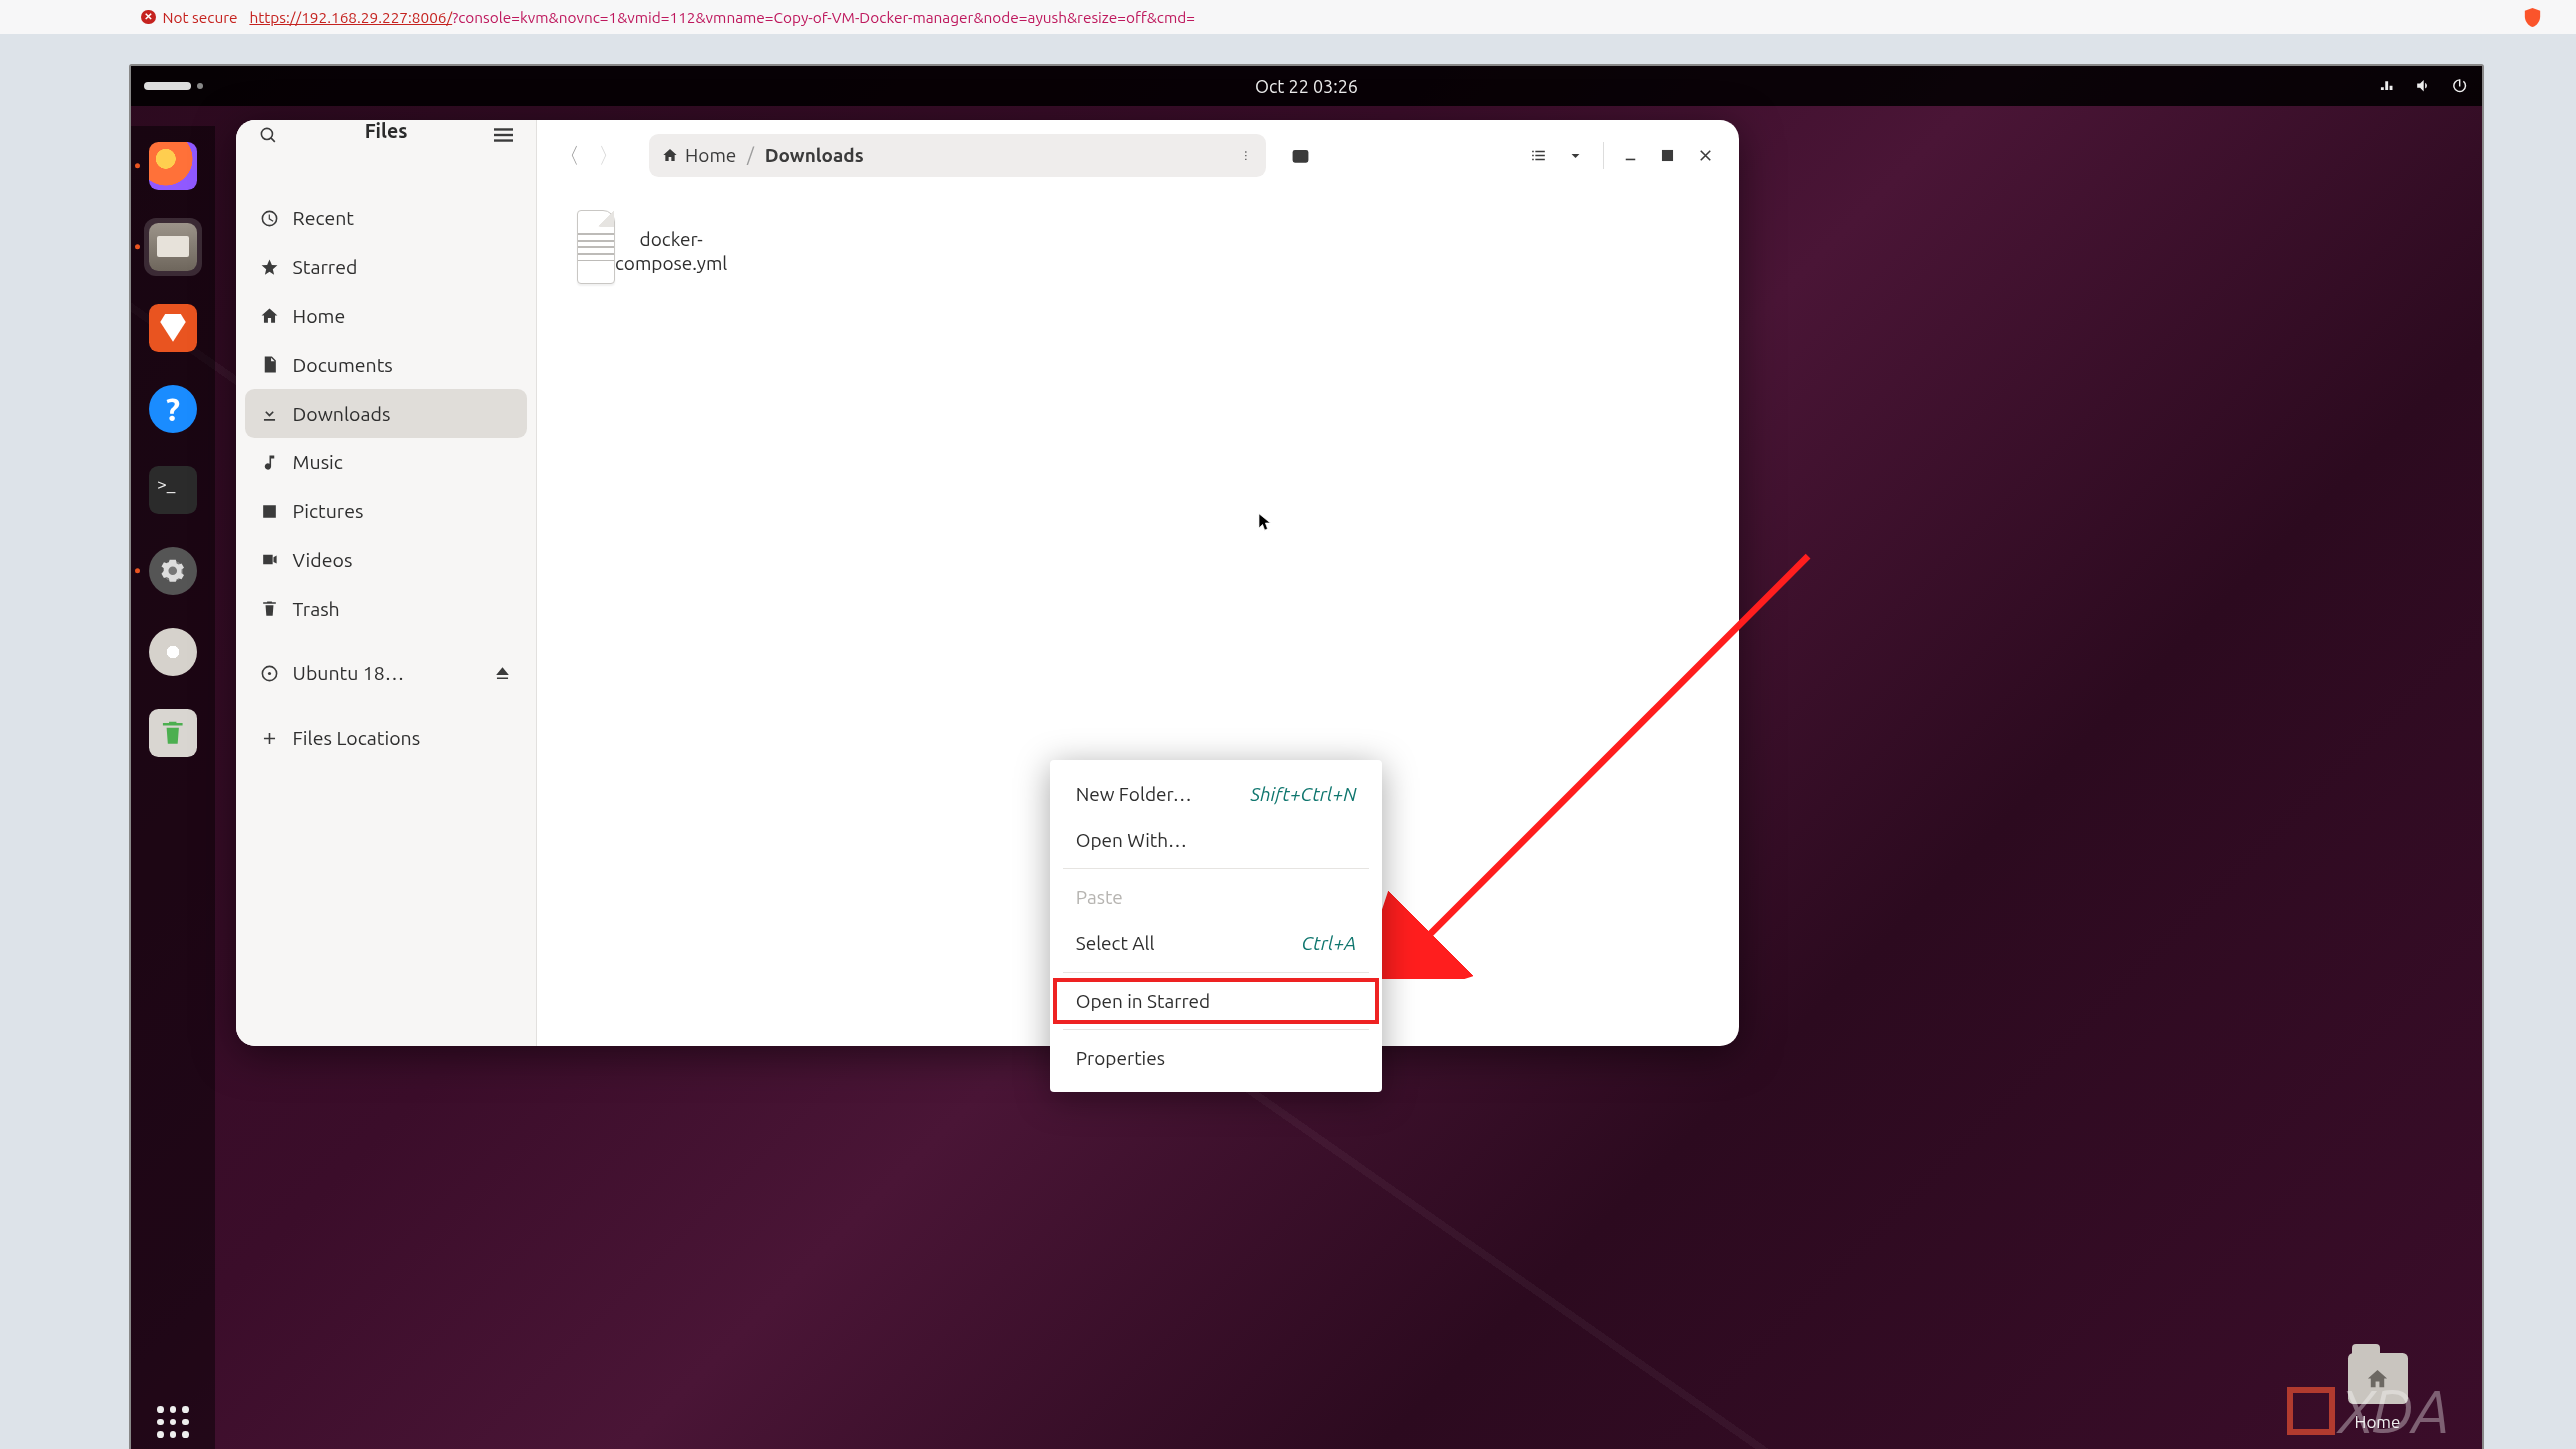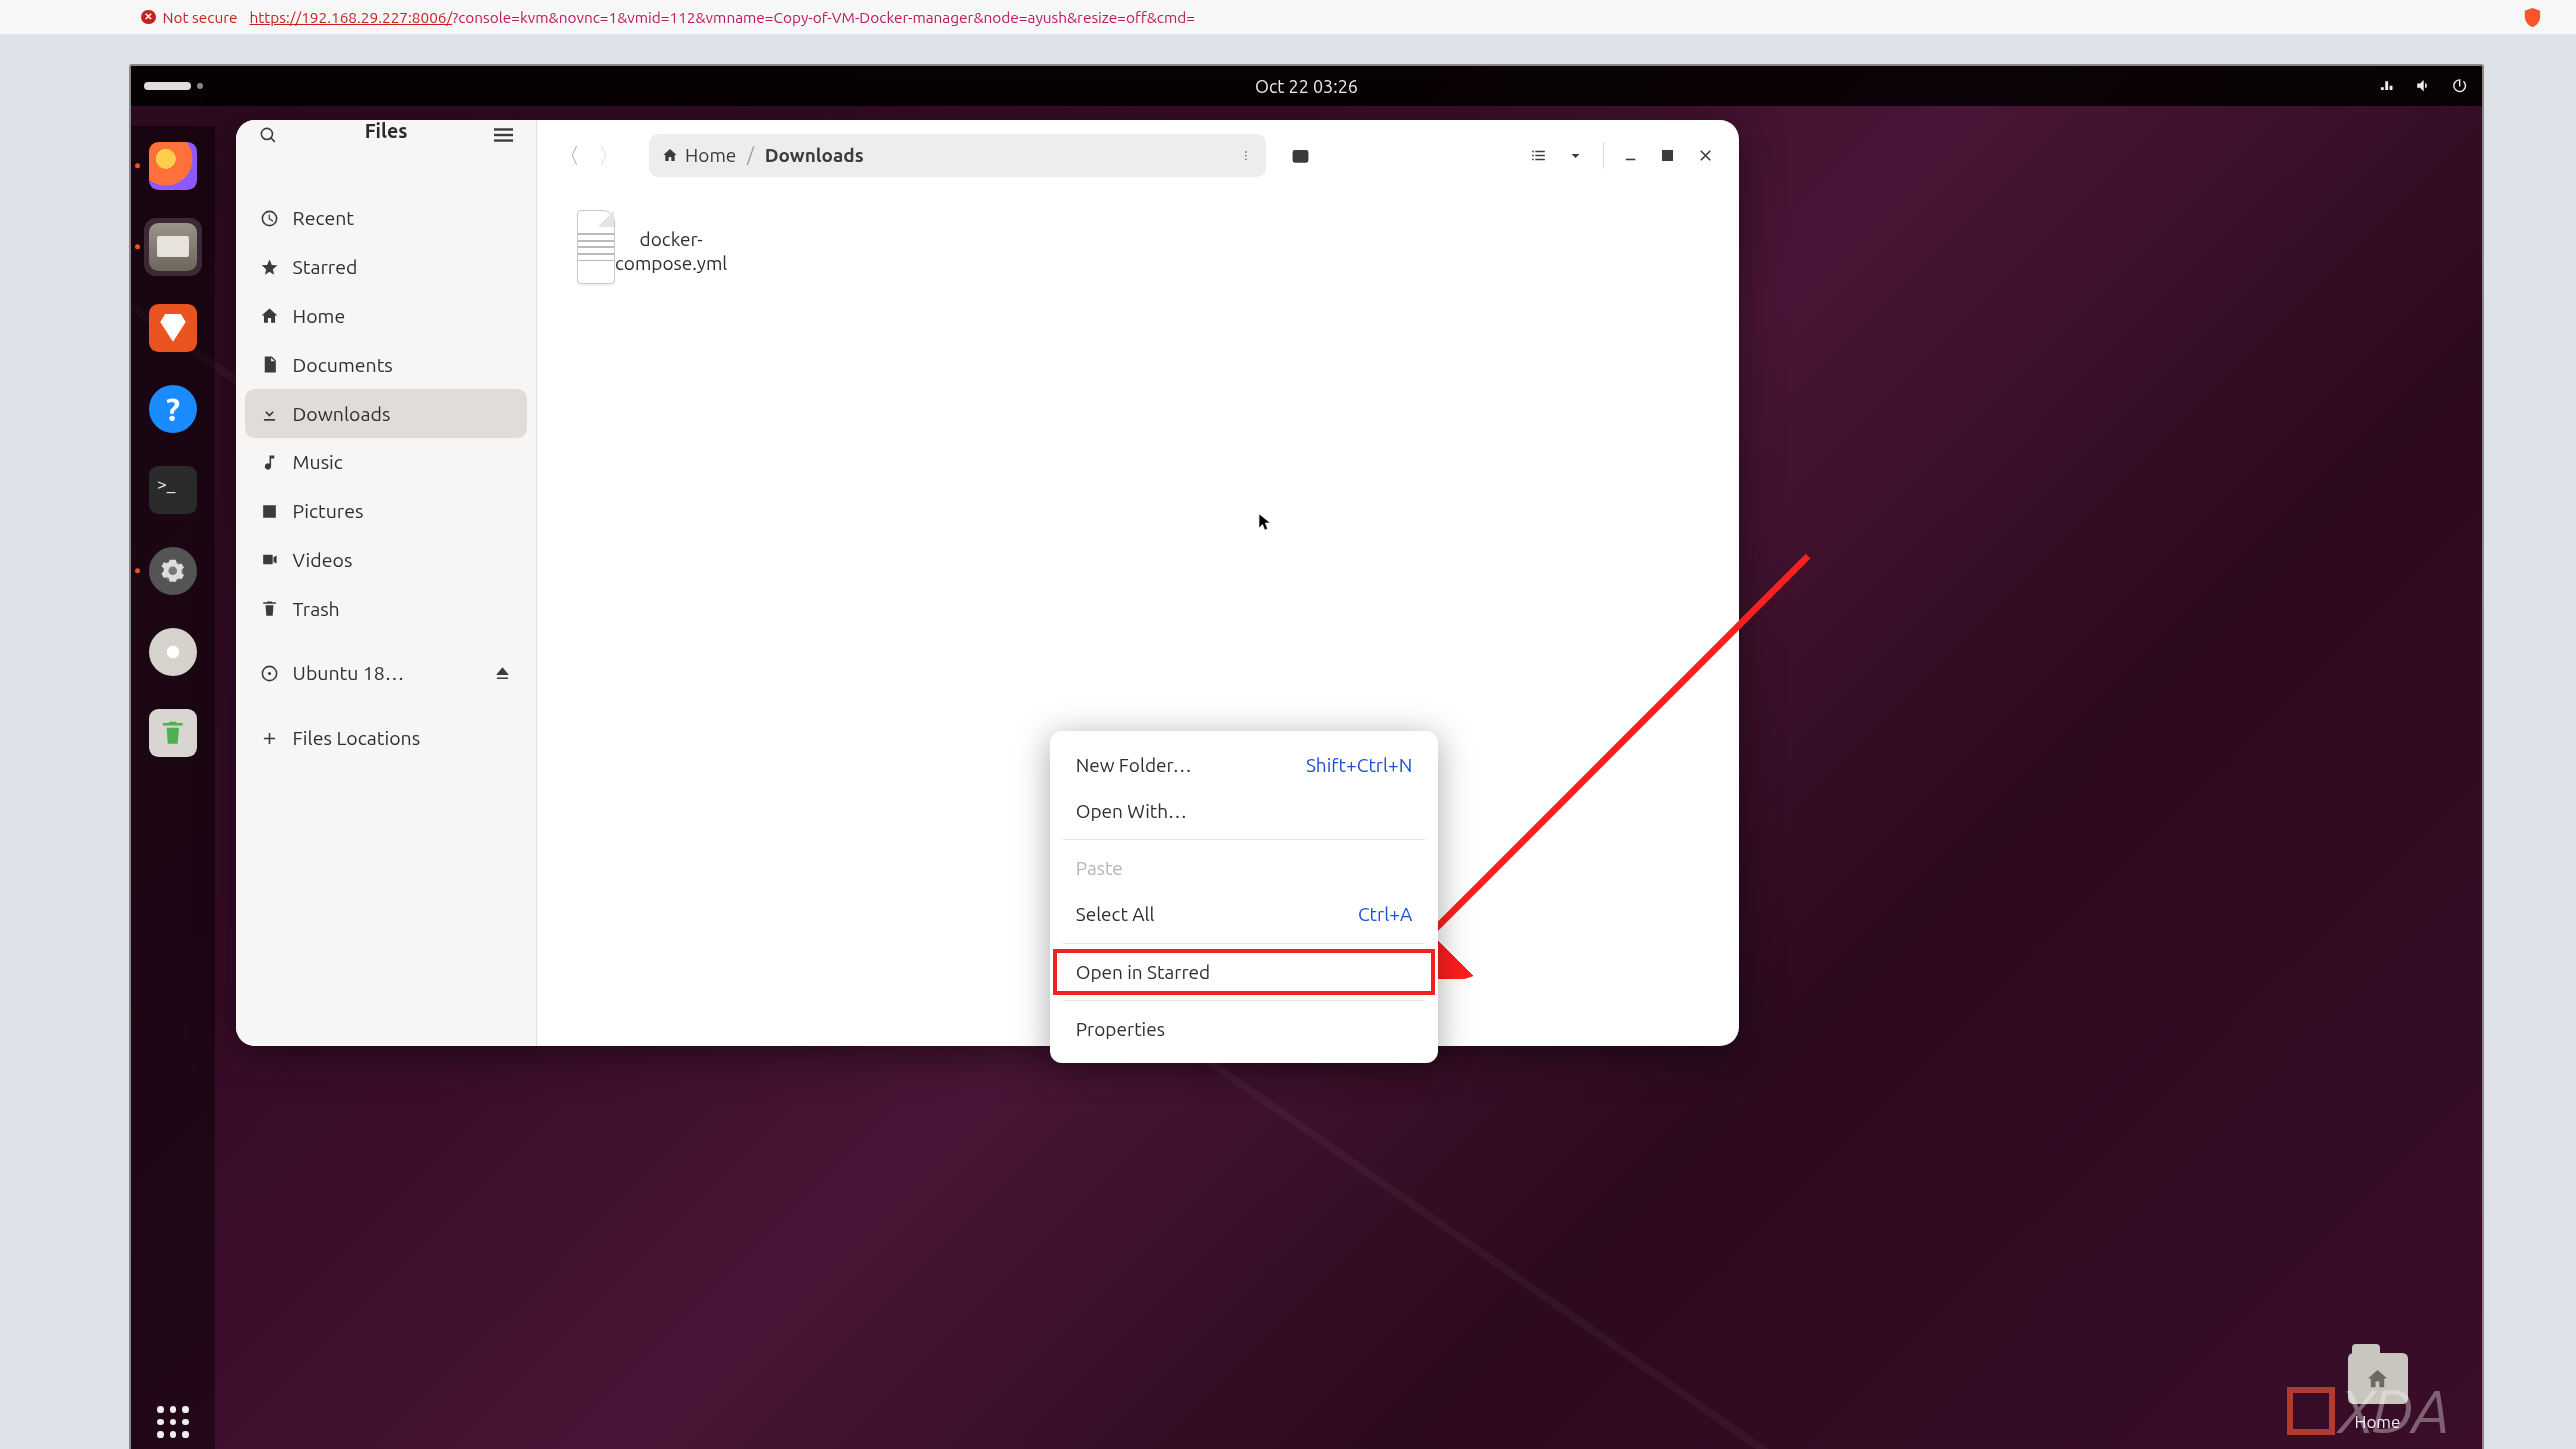--- a/index.html
+++ b/index.html
@@ -55,24 +55,24 @@
 .hdr-group { display:flex; align-items:center; gap:2.7px; margin-left:5.4px; }
 .hdr-sep { width:0.7px; height:27px; background:#ddd; margin:0 6.7px; }
 
 .file-area { flex:1; padding:20px 40px; position:relative; }
 .file-item { width:127px; display:flex; flex-direction:row; align-items:center; text-align:center; }
 .file-icon { width:60px; height:74px; background:#fff; border:1.3px solid #c9c7c4; border-radius:4px 12px 4px 4px; position:relative; display:flex; align-items:center; justify-content:center; box-shadow: 0 1.3px 2px rgba(0,0,0,.06); }
 .file-icon::before { content:''; position:absolute; top:0; right:0; width:16px; height:16px; background:linear-gradient(135deg, transparent 49%, #e6e4e1 50%); border-bottom-left-radius:2.7px; }
 .file-lines { width:36px; height:28px; background: repeating-linear-gradient(#bdbbb8 0 2px, transparent 2px 6.7px); }
 .file-label { margin-top:9.4px; font-size:19px; color:#2e2e2e; line-height:1.25; }
 
-.context-menu { position:absolute; top: 665px; left: 919px; width: 388px; background:#fff; border-radius:12px; box-shadow: 0 6.7px 34px rgba(0,0,0,.35); padding:10.7px 2.7px; z-index:50; }
+.context-menu { position:absolute; top: 694px; left: 919px; width: 332px; background:#fff; border-radius:4px; box-shadow: 0 6.7px 34px rgba(0,0,0,.35); padding:10.7px 2.7px; z-index:50; }
 .menu-item { padding:12px 23px; font-size:19px; color:#2e2e2e; display:flex; align-items:center; }
 .menu-item.disabled { color:#b6b4b1; }
-.menu-short { margin-left:auto; color:#1d4ed8; }
+.menu-short { margin-left:auto; color:#0f766e;font-style:italic; }
 .menu-sep { height:0.7px; background:#e6e4e1; margin:5.4px 10.7px; }
 .menu-item.highlighted { outline:4px solid #e22; outline-offset:-4px; }
 
 .cursor { position:absolute; width:14.8px; height:20px; top:447px; left:1127px; z-index:30; }
 
 .annot-arrow { position:absolute; z-index:40; pointer-events:none; }
 
 .desktop-home { position:absolute; right:54px; bottom:40px; width:101px; display:flex; flex-direction:column; align-items:center; gap:8px; }
 .desktop-home .folder { width:60px; height:51px; background:#c9c5bf; border-radius:5.4px; position:relative; display:flex; align-items:center; justify-content:center; }
 .desktop-home .folder::before { content:''; position:absolute; top:-9.4px; left:4px; width:28px; height:12px; background:#c9c5bf; border-radius:4px 4px 0 0; }

